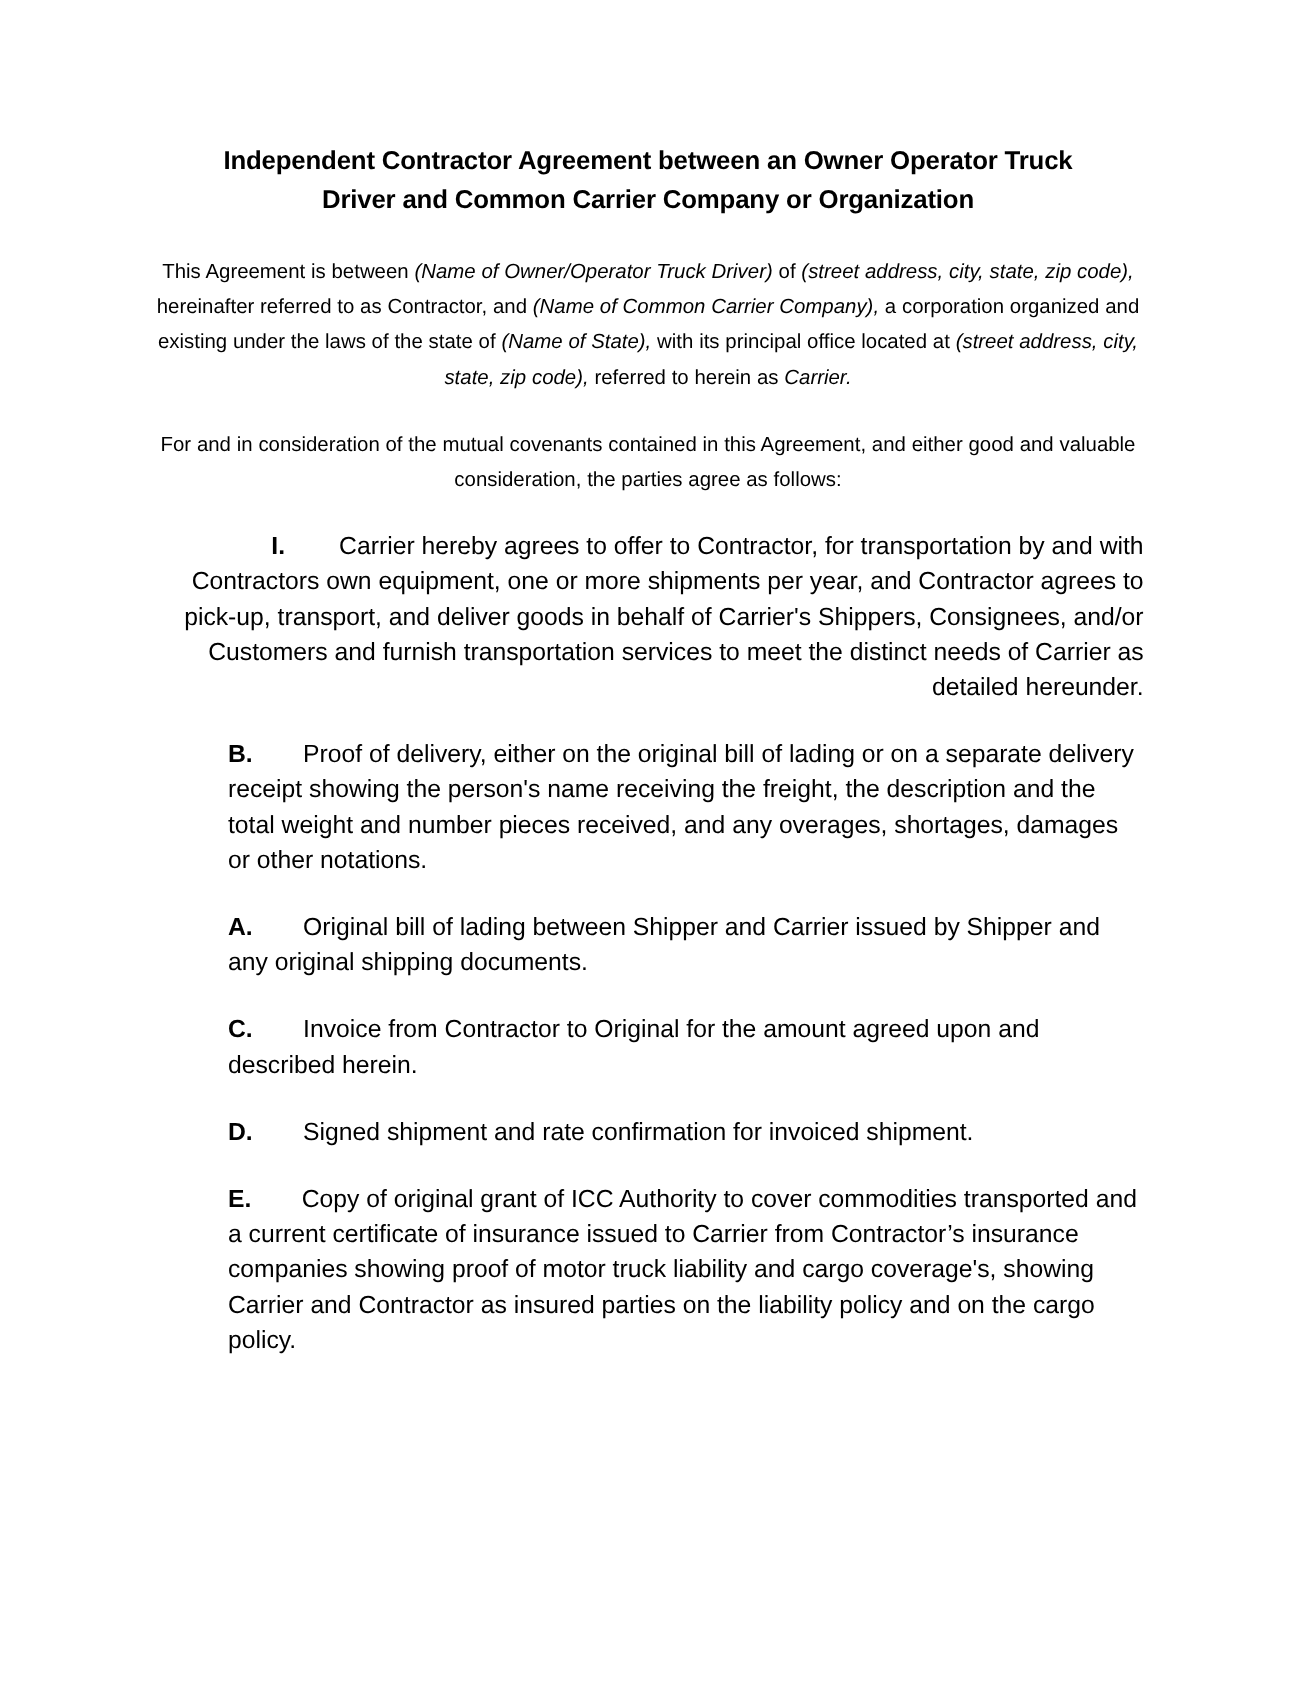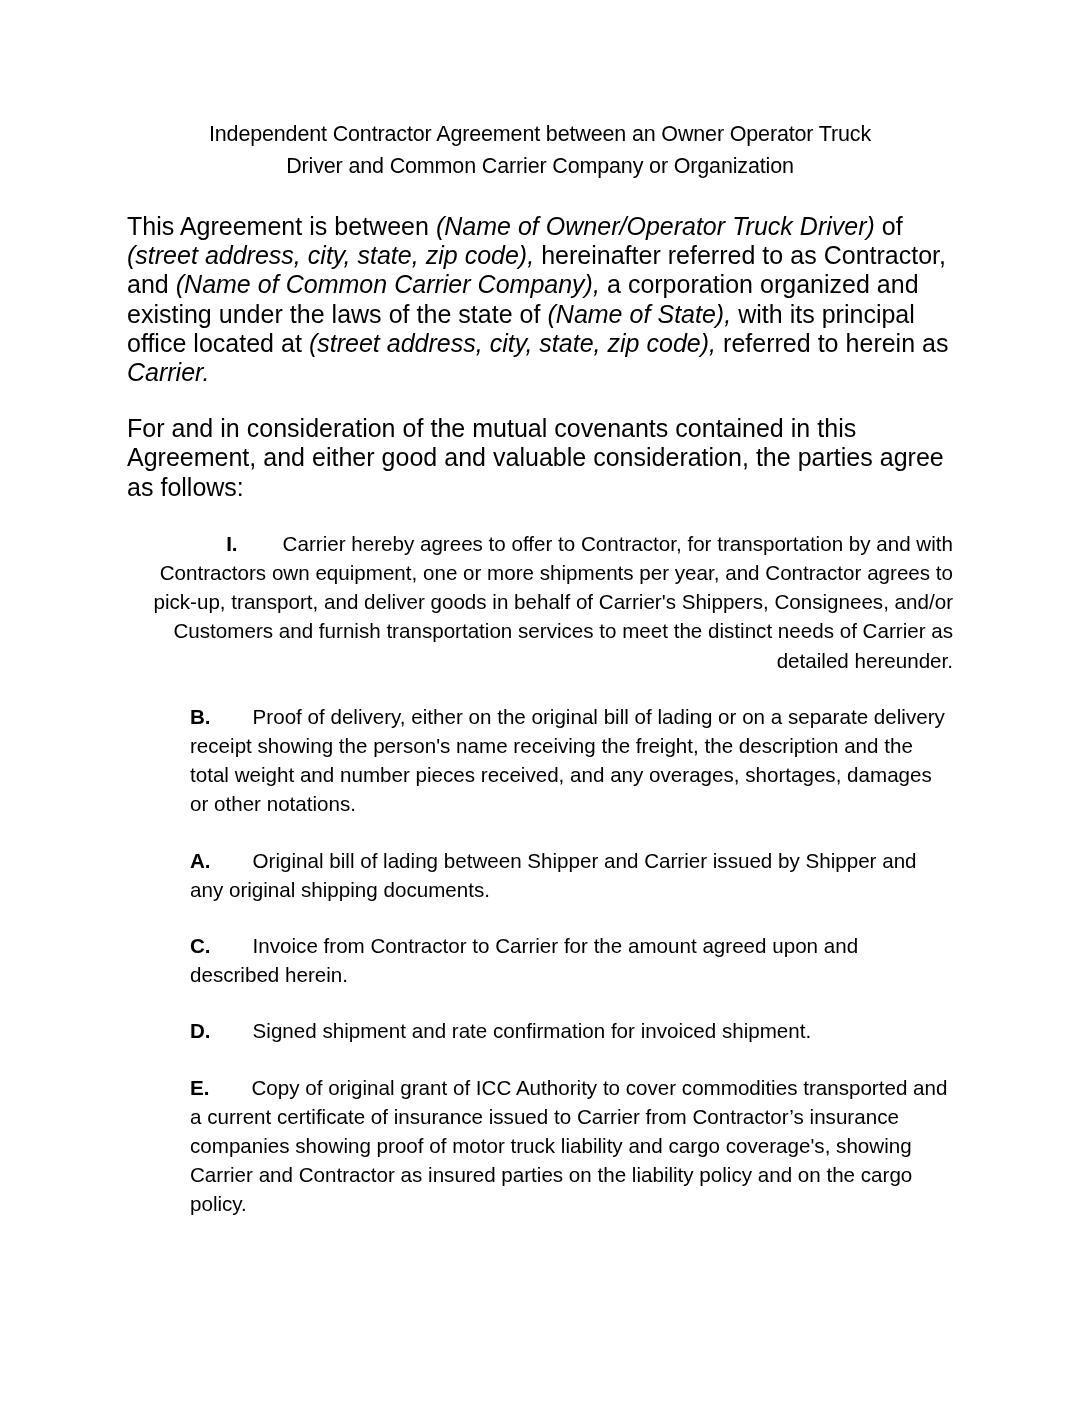--- a/index.html
+++ b/index.html
@@ -28,37 +28,37 @@
   .content {
     position: absolute;
     left: 127px;
     top: 118px;
     width: 826px;
   }
 
   
   .doc-title {
     font-size: 21.5px;
-    font-weight: normal;
+    font-weight: bold;
     line-height: 32px;
     text-align: center;
     letter-spacing: -0.15px;
     margin: 0 0 30px 0;
     padding: 0 4px;
   }
   .doc-title .title-line {
     display: block;
   }
 
   
   .para {
-    font-size: 25px;
+    font-size: 17px;
     line-height: 29.2px;
     margin: 0 0 27px 0;
-    text-align: left;
+    text-align: center;
     word-spacing: 0.1px;
   }
   .para:last-child {
     margin-bottom: 0;
   }
 
   .para em,
   .para .ital {
     font-style: italic;
   }
@@ -112,20 +112,20 @@
 
     <p class="para">For and in consideration of the mutual covenants contained in this Agreement, and either good and valuable consideration, the parties agree as follows:</p>
 
     <p class="clause"><span class="marker">I.</span><span class="tab-lg"></span><span>Carrier hereby agrees to offer to Contractor, for transportation by and with Contractors own equipment, one or more shipments per year, and Contractor agrees to pick-up, transport, and deliver goods in behalf of Carrier's Shippers, Consignees, and/or Customers and furnish transportation services to meet the distinct needs of Carrier as detailed hereunder.</span></p>
 
 
     <p class="subitem"><span class="marker">B.</span><span class="tab-sm"></span><span>Proof of delivery, either on the original bill of lading or on a separate delivery receipt showing the person's name receiving the freight, the description and the total weight and number pieces received, and any overages, shortages, damages or other notations.</span></p>
 
     <p class="subitem"><span class="marker">A.</span><span class="tab-sm"></span><span>Original bill of lading between Shipper and Carrier issued by Shipper and any original shipping documents.</span></p>
 
-    <p class="subitem"><span class="marker">C.</span><span class="tab-sm"></span><span>Invoice from Contractor to Carrier for the amount agreed upon and described herein.</span></p>
+    <p class="subitem"><span class="marker">C.</span><span class="tab-sm"></span><span>Invoice from Contractor to Original for the amount agreed upon and described herein.</span></p>
 
     <p class="subitem"><span class="marker">D.</span><span class="tab-sm"></span><span>Signed shipment and rate confirmation for invoiced shipment.</span></p>
 
     <p class="subitem"><span class="marker">E.</span><span class="tab-sm"></span><span>Copy of original grant of ICC Authority to cover commodities transported and a current certificate of insurance issued to Carrier from Contractor’s insurance companies showing proof of motor truck liability and cargo coverage's, showing Carrier and Contractor as insured parties on the liability policy and on the cargo policy.</span></p>
 
   </div>
 </div>
 
 </body></html>

